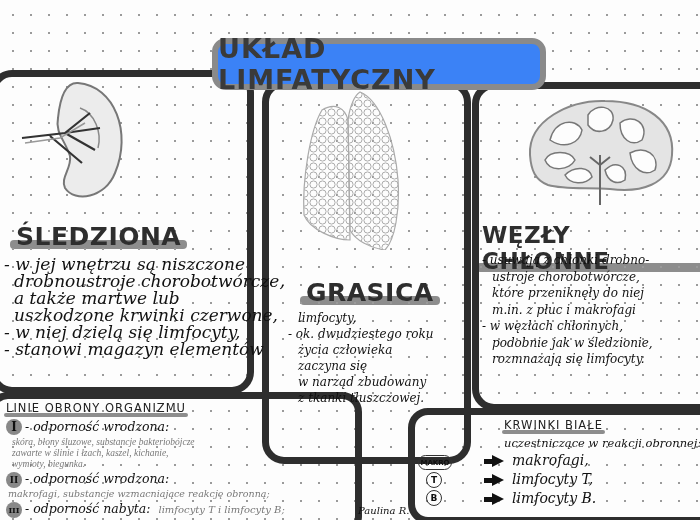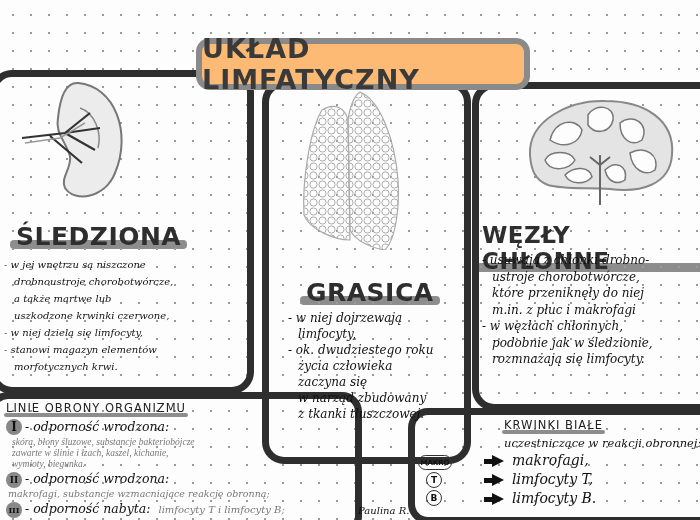--- a/index.html
+++ b/index.html
@@ -2,26 +2,26 @@
 <html><head>
 <meta charset="utf-8">
 <style>
   html,body{margin:0;padding:0;}
   body{width:700px;height:520px;overflow:hidden;background:#fdfdfd;position:relative;
     font-family:"DejaVu Sans",sans-serif;color:#111;}
   .dots{position:absolute;inset:0;
     background-image:radial-gradient(circle,#9a9a9a 0.9px,transparent 1.2px);
     background-size:18px 18px;background-position:4px 6px;}
   .frame{position:absolute;border:7px solid #2e2e2e;border-radius:22px;background:transparent;}
-  .title-box{position:absolute;left:196px;top:38px;width:322px;height:40px;border:6px solid #8a8a8a;
-    border-radius:14px;display:flex;align-items:center;justify-content:center;background:#fdba74;}
+  .title-box{position:absolute;left:212px;top:38px;width:322px;height:40px;border:6px solid #8a8a8a;
+    border-radius:14px;display:flex;align-items:center;justify-content:center;background:#3b82f6;}
   .title{font-family:"DejaVu Sans",sans-serif;font-weight:bold;font-size:27px;letter-spacing:1px;color:#3a3a3a;}
   .heading{position:absolute;font-weight:bold;font-size:25px;color:#2e2e2e;letter-spacing:.5px;}
   .heading .hl{position:absolute;left:-6px;right:-6px;bottom:2px;height:9px;background:#8d8d8d;z-index:-1;border-radius:4px;}
-  .hw{position:absolute;font-family:"DejaVu Serif",serif;font-style:italic;font-size:10px;line-height:17px;color:#111;}
+  .hw{position:absolute;font-family:"DejaVu Serif",serif;font-style:italic;font-size:17px;line-height:17px;color:#111;}
   .hw p{margin:0;white-space:nowrap;}
   .small-grey{font-family:"DejaVu Serif",serif;font-style:italic;font-size:9.5px;line-height:11px;color:#777;}
   .roman{display:inline-block;width:16px;height:16px;border-radius:50%;background:#888;color:#111;
     font-family:"DejaVu Serif",serif;font-weight:bold;font-size:12px;text-align:center;line-height:16px;margin-right:3px;font-style:normal;}
   .circ{position:absolute;border:1.5px solid #333;border-radius:50%;font-size:8px;display:flex;align-items:center;justify-content:center;font-family:"DejaVu Sans",sans-serif;font-weight:bold;}
   .arrow{display:inline-block;width:0;height:0;border-top:6px solid transparent;border-bottom:6px solid transparent;border-left:12px solid #111;margin-right:8px;vertical-align:middle;}
   .arrow-stem{display:inline-block;width:8px;height:5px;background:#111;vertical-align:middle;}
   .sub-hd{font-family:"DejaVu Sans",sans-serif;font-size:11.5px;letter-spacing:1px;color:#222;}
 </style>
 </head>
@@ -71,28 +71,26 @@
 <div class="heading" style="left:16px;top:222px;">
   <span>ŚLEDZIONA</span><span class="hl"></span>
 </div>
 <div class="hw" style="left:4px;top:256px;">
   <p>- w jej wnętrzu są niszczone</p>
   <p style="padding-left:10px">drobnoustroje chorobotwórcze,</p>
   <p style="padding-left:10px">a także martwe lub</p>
   <p style="padding-left:10px">uszkodzone krwinki czerwone,</p>
   <p>- w niej dzielą się limfocyty,</p>
   <p>- stanowi magazyn elementów</p>
-  <p style="padding-left:10px">morfotycznych krwi.</p>
 </div>
 
 <div class="heading" style="left:306px;top:278px;">
   <span>GRASICA</span><span class="hl"></span>
 </div>
 <div class="hw" style="left:288px;top:310px;font-size:12px;line-height:16px;">
-  <p>- w niej dojrzewają</p>
   <p style="padding-left:10px">limfocyty,</p>
   <p>- ok. dwudziestego roku</p>
   <p style="padding-left:10px">życia człowieka</p>
   <p style="padding-left:10px">zaczyna się</p>
   <p style="padding-left:10px">w narząd zbudowany</p>
   <p style="padding-left:10px">z tkanki tłuszczowej.</p>
 </div>
 
 <div class="heading" style="left:482px;top:222px;font-size:23px;">
   <span>WĘZŁY CHŁONNE</span><span class="hl"></span>

